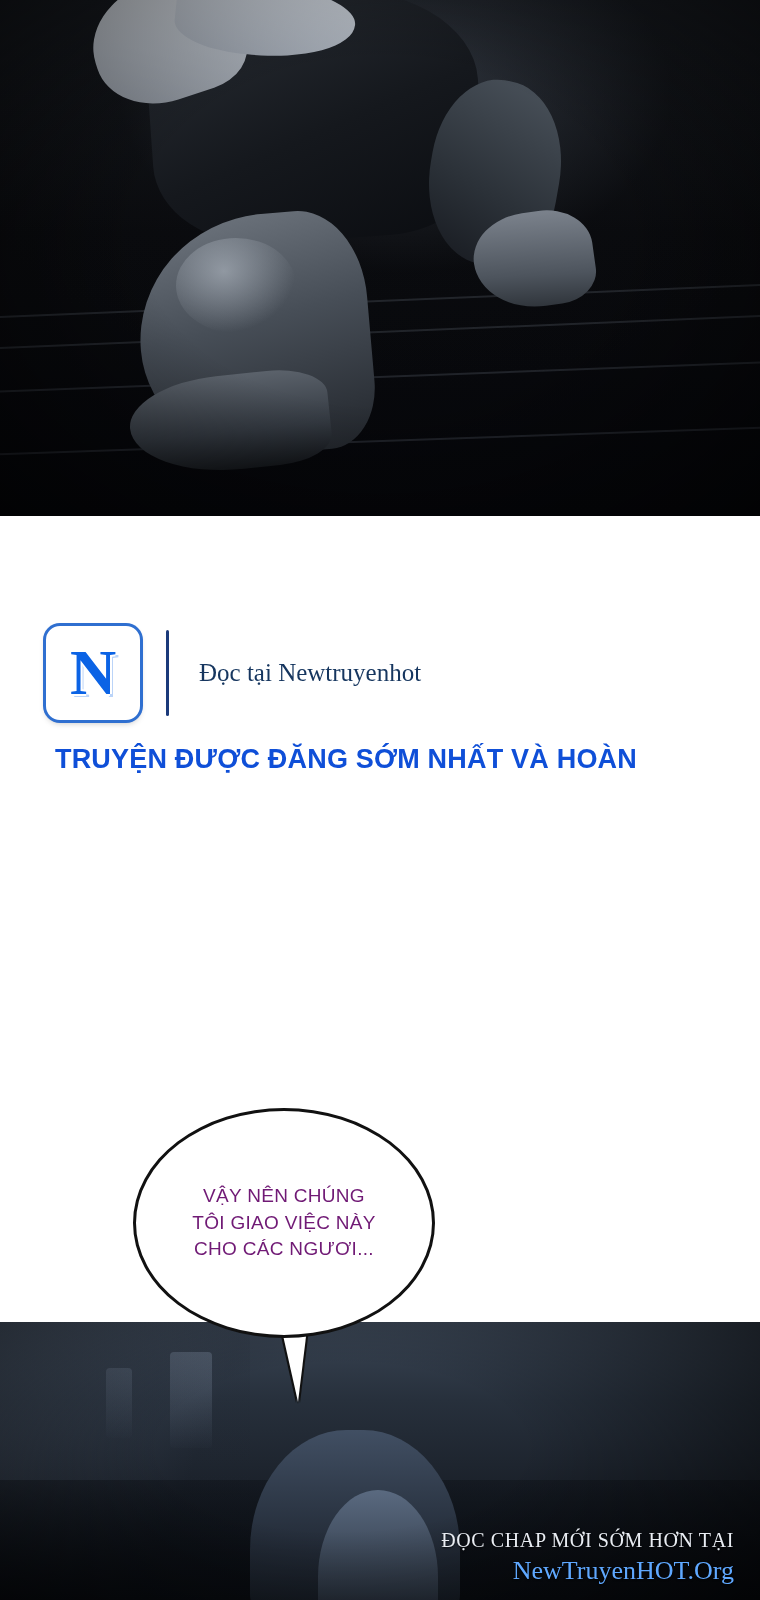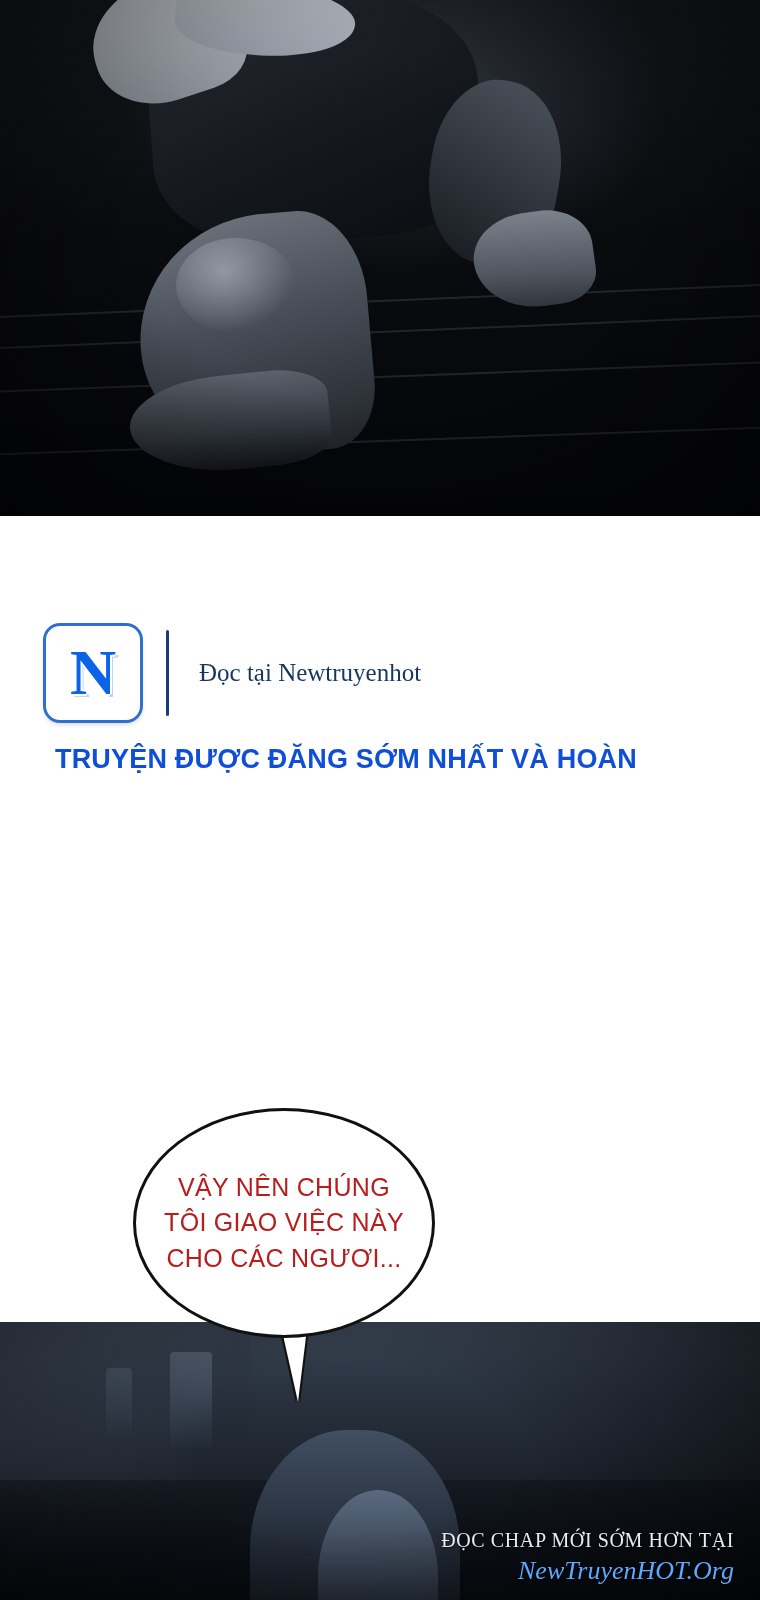--- a/index.html
+++ b/index.html
@@ -186,23 +186,23 @@
     background: #ffffff;
     border: 3px solid #111111;
     border-radius: 50% / 50%;
     display: flex;
     align-items: center;
     justify-content: center;
     z-index: 3;
   }
   .bubble-text {
     text-align: center;
-    font-size: 25px;
+    font-size: 19px;
     line-height: 1.42;
-    color: #b91c1c;
+    color: #701a75;
     letter-spacing: 0.3px;
     white-space: pre-line;
   }
   .bubble-tail {
     position: absolute;
     left: 143px; top: 196px;
     width: 0; height: 0;
     border-left: 22px solid transparent;
     border-right: 12px solid transparent;
     border-top: 98px solid #ffffff;
@@ -286,21 +286,20 @@
     font-size: 20px;
     letter-spacing: 0.6px;
     text-shadow: 0 1px 2px rgba(0,0,0,0.7);
   }
   .wm-bottom {
     font-family: "Liberation Serif", serif;
     color: #5fa8ff;
     font-size: 26px;
     margin-top: 4px;
     text-shadow: 0 1px 2px rgba(0,0,0,0.8);
-    font-style: italic;
   }
 </style>
 </head>
 <body>
 
 <div class="panel-top">
   <div class="bg-gradient"></div>
   <div class="panel-top floorline fl1"></div>
   <div class="panel-top floorline fl2"></div>
   <div class="panel-top floorline fl3"></div>

